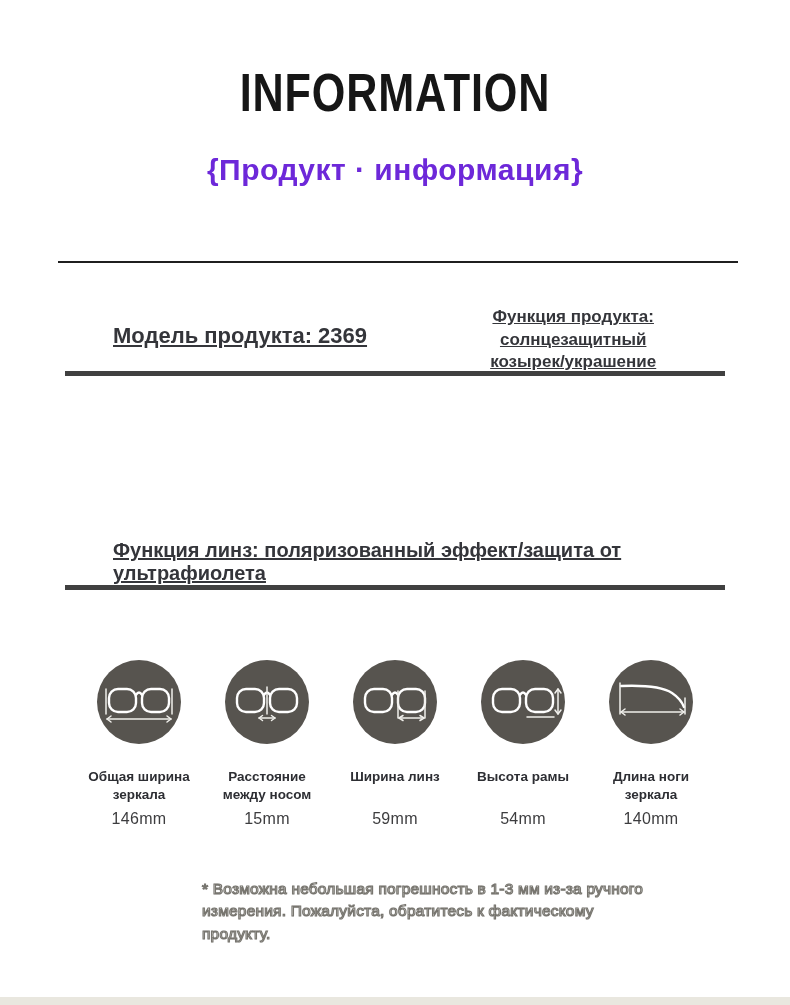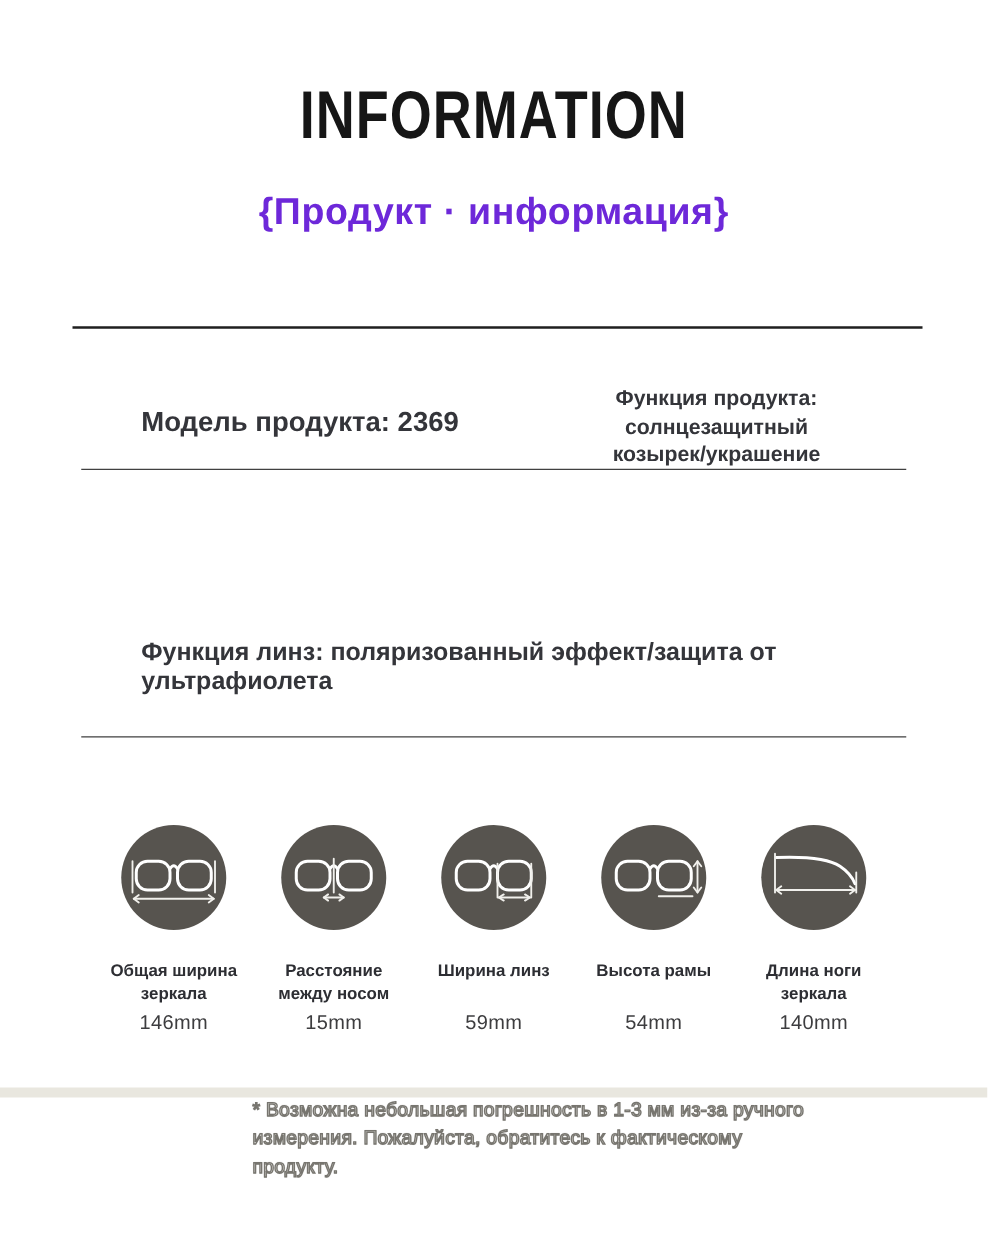--- a/index.html
+++ b/index.html
@@ -1,45 +1,45 @@
 <!DOCTYPE html>
 <html><head>
 <meta charset="utf-8">
 <style>
   * { margin:0; padding:0; box-sizing:border-box; }
   html,body { width:790px; height:1005px; background:#ffffff; }
   body { font-family:"Liberation Sans", sans-serif; color:#35363b; overflow:hidden; }
-  .page { position:relative; width:790px; height:878px; background:#ffffff; }
+  .page { position:relative; width:790px; height:1005px; background:#ffffff; }
 
   .title {
     position:absolute; top:64px; left:0; width:790px; text-align:center;
     font-size:54px; font-weight:700; color:#161616; line-height:1.05;
   }
   .title span { display:inline-block; transform:scaleX(.8); letter-spacing:1px; }
   .subtitle {
     position:absolute; top:153px; left:0; width:790px; text-align:center;
     font-size:30px; font-weight:700; color:#6d28d9; letter-spacing:.5px;
   }
 
   .rule-dark { position:absolute; top:261px; left:58px; width:680px; height:2px; background:#1f1f1f; }
 
-  .spec-row { position:absolute; left:65px; width:660px; display:flex; border-bottom:1px solid #404040; }
+  .spec-row { position:absolute; left:65px; width:660px; display:flex; border-bottom:5px solid #404040;text-decoration:underline; }
   .row-1 { top:301px; height:75px; }
   .row-2 { top:376px; height:111px; }
   .row-3 { top:487px; height:103px; }
 
   .cell-left { flex:0 0 54%; display:flex; align-items:center; padding-left:48px; }
   .cell-right { flex:1; display:flex; align-items:center; justify-content:center; text-align:center; }
 
   .model-text { font-size:22px; font-weight:700; color:#34353a; }
   .function-text { font-size:17px; font-weight:700; line-height:1.32; white-space:pre-line; color:#34353a; padding-top:8px; }
   .material-text { font-size:20px; font-weight:700; color:#34353a; padding-top:26px; }
   .weight-text { font-size:28px; font-weight:700; color:#2c2d31; padding-top:24px; }
   .lens-text { font-size:20px; font-weight:700; color:#34353a; padding-top:24px; }
-  .row-3 .cell-full { display:flex; align-items:flex-start; padding-left:48px; width:100%; }
+  .row-3 .cell-full { display:flex; align-items:flex-end; padding-left:48px; width:100%; }
 
   .measures { position:absolute; top:660px; left:75px; width:640px; display:flex; }
   .measure-col { flex:1; display:flex; flex-direction:column; align-items:center; text-align:center; }
   .icon-circle {
     width:84px; height:84px; border-radius:50%; background:#57544f;
     display:flex; align-items:center; justify-content:center;
   }
   .icon-circle svg { display:block; }
   .m-label { margin-top:24px; font-size:13.5px; font-weight:700; color:#2d2e33; line-height:1.3; white-space:pre-line; min-height:36px; }
   .m-value { margin-top:6px; font-size:16px; font-weight:400; color:#3d3d3f; letter-spacing:.3px; }

